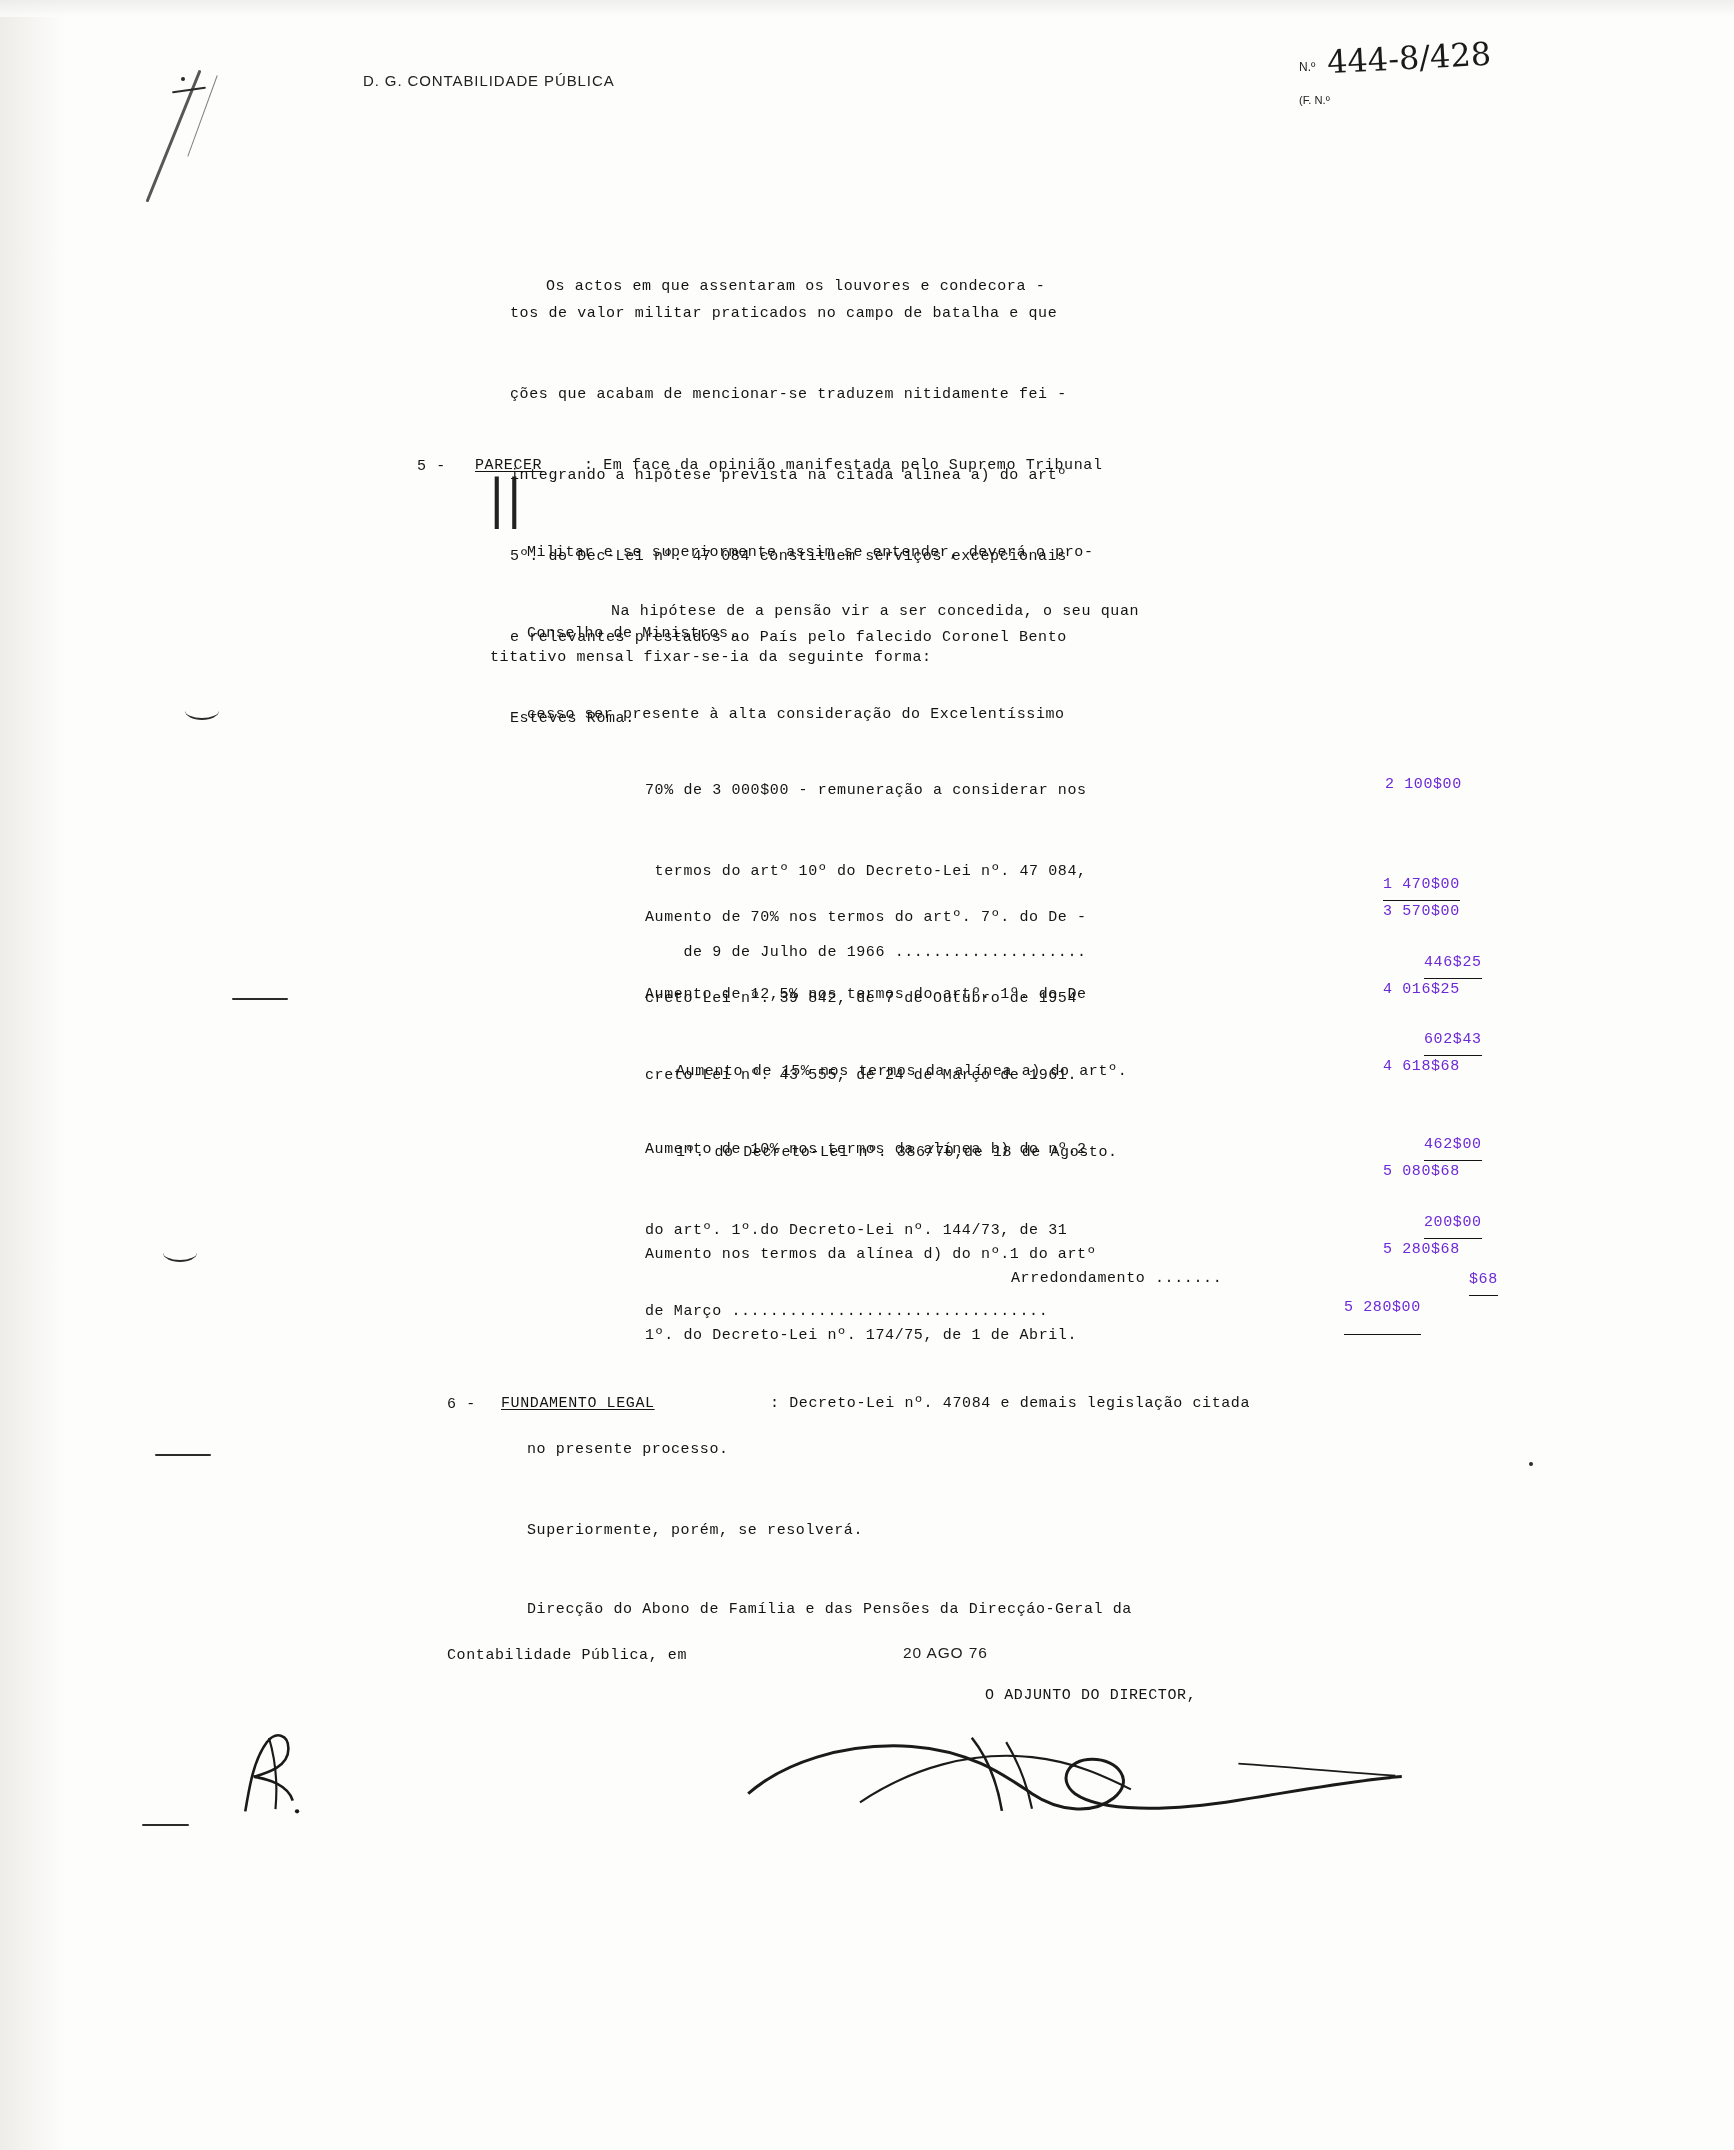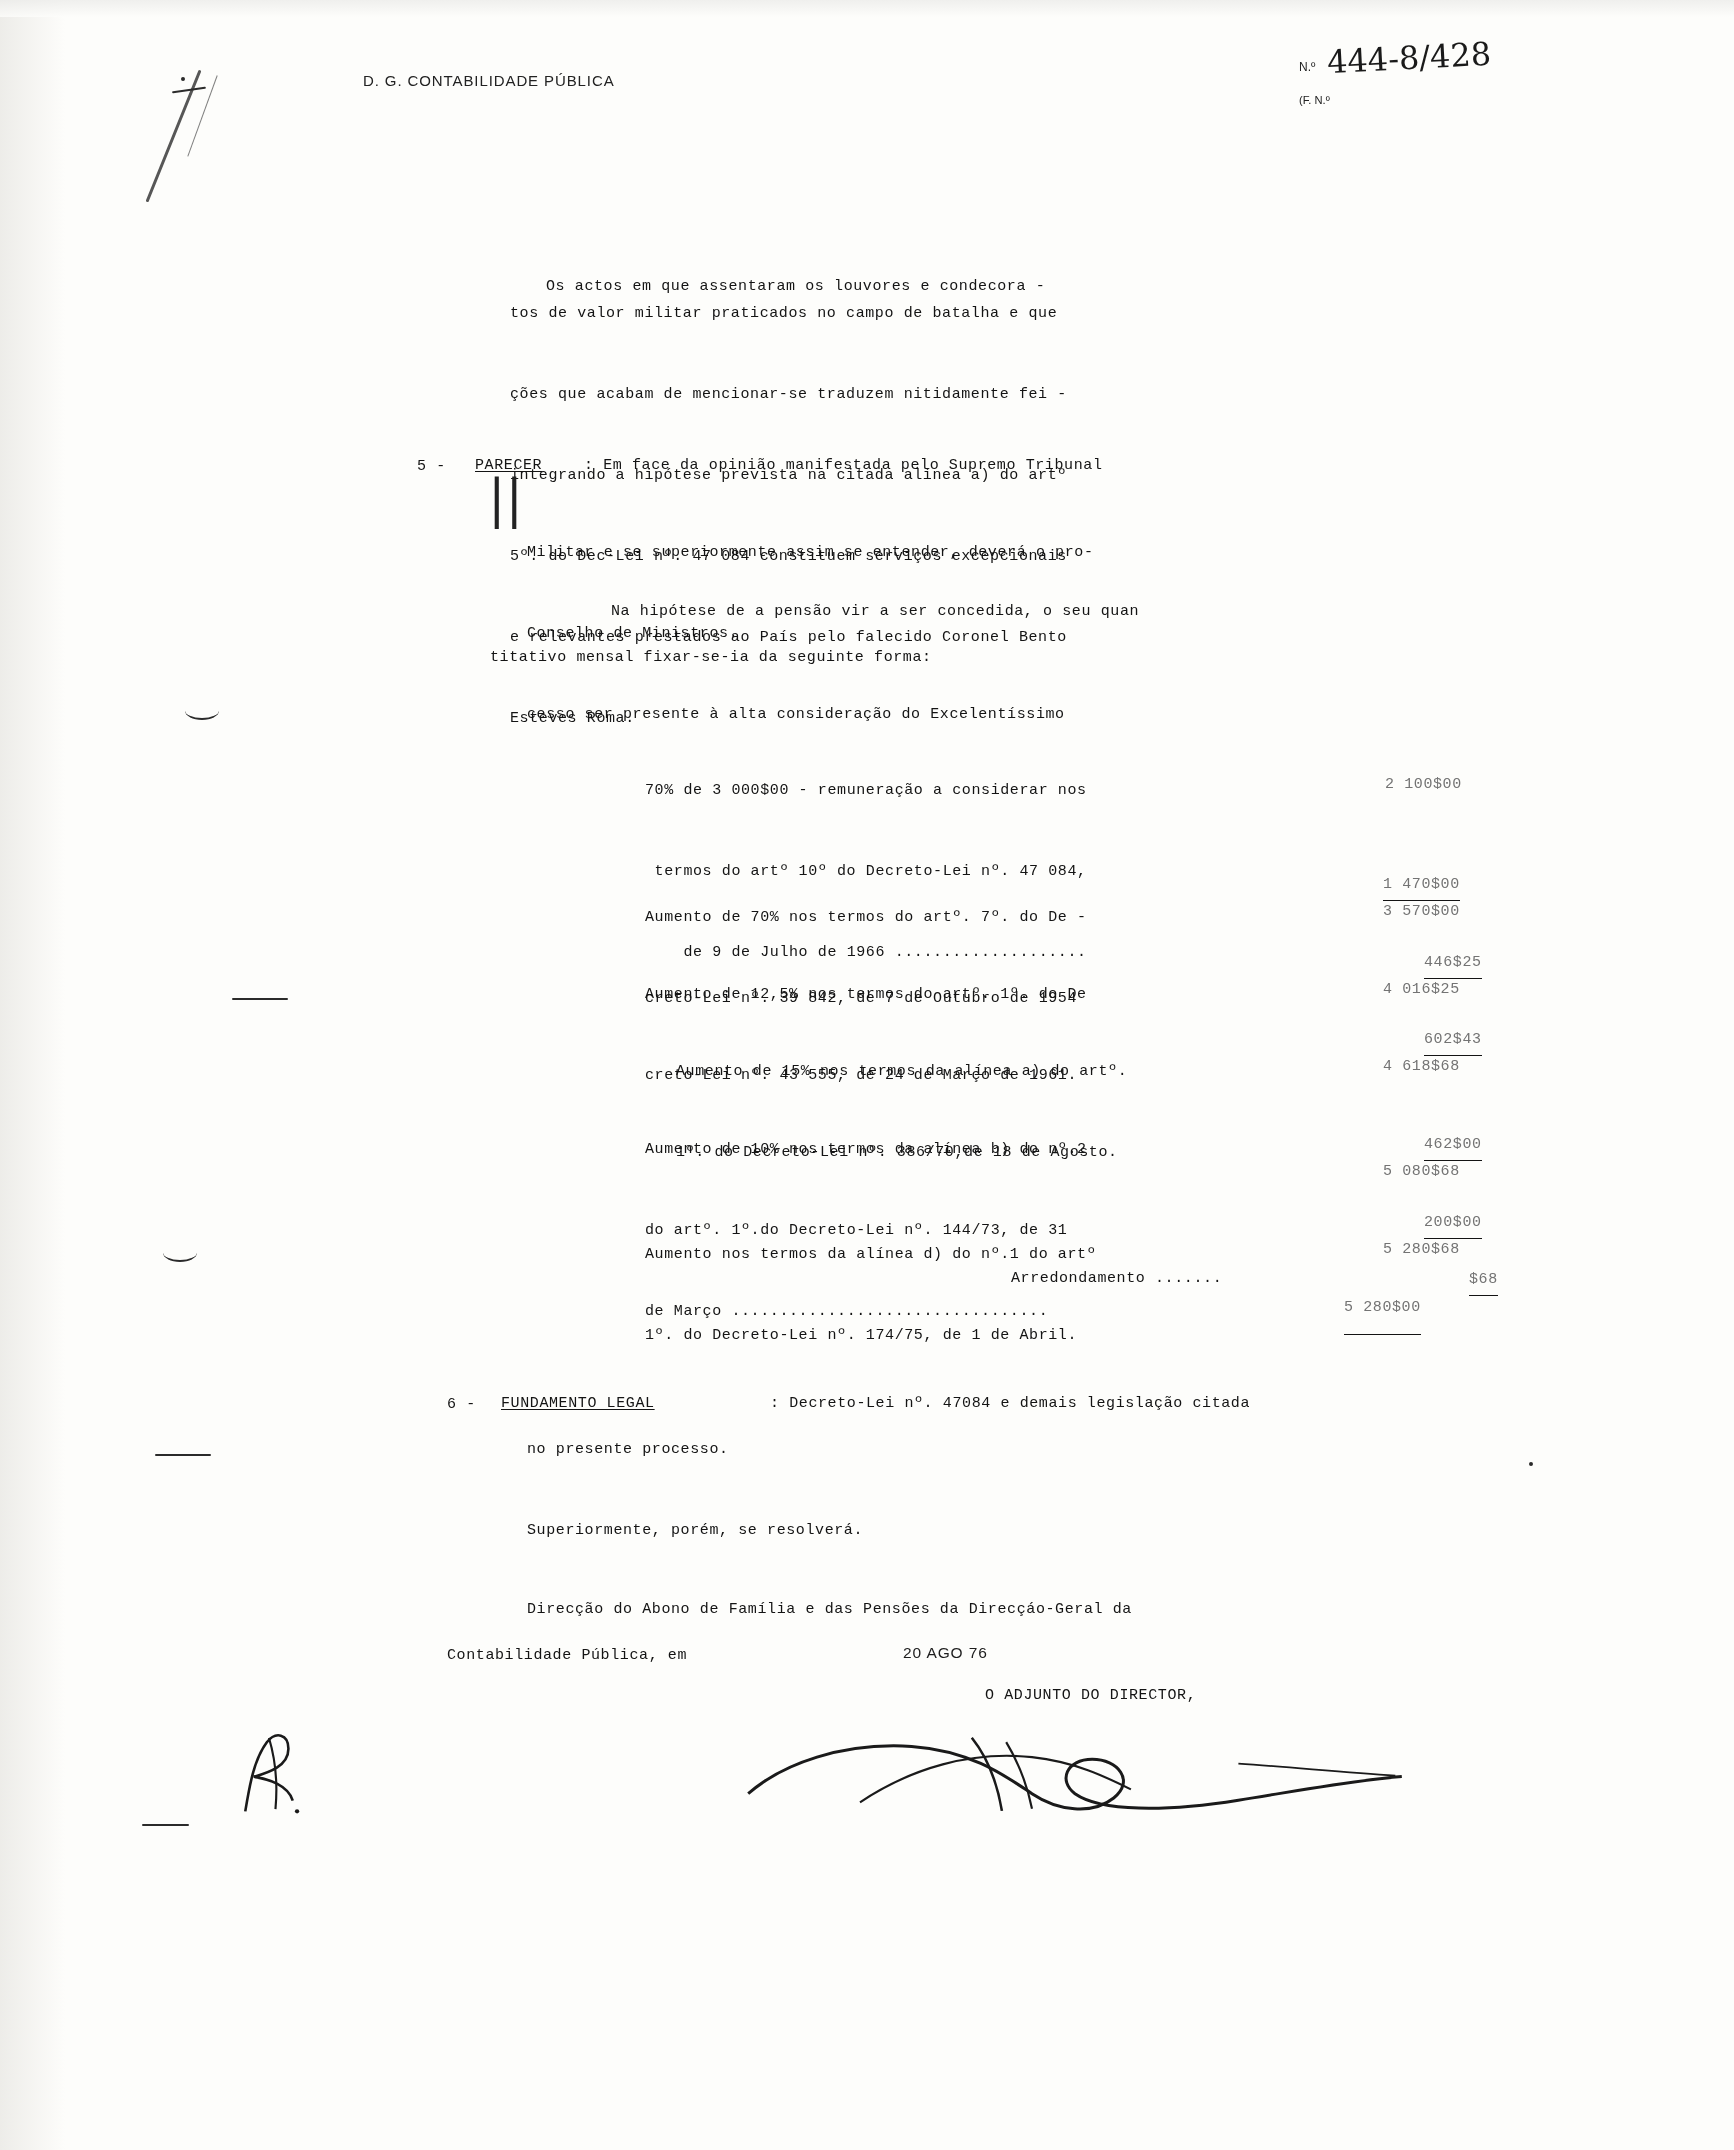--- a/index.html
+++ b/index.html
@@ -137,21 +137,21 @@
     color: #141414;
     white-space: pre;
   }
 
   .amount {
     position: absolute;
     white-space: pre;
     font-family: "Liberation Mono", "DejaVu Sans Mono", monospace;
     font-size: 15px;
     letter-spacing: 0.6px;
-    color: #737373;
+    color: #6d28d9;
   }
   .amount.under {
     border-bottom: 1.3px solid #141414;
     padding-bottom: 7px;
   }
 
   .date-stamp {
     position: absolute;
     font-family: "Liberation Sans", sans-serif;
     font-size: 15.5px;

